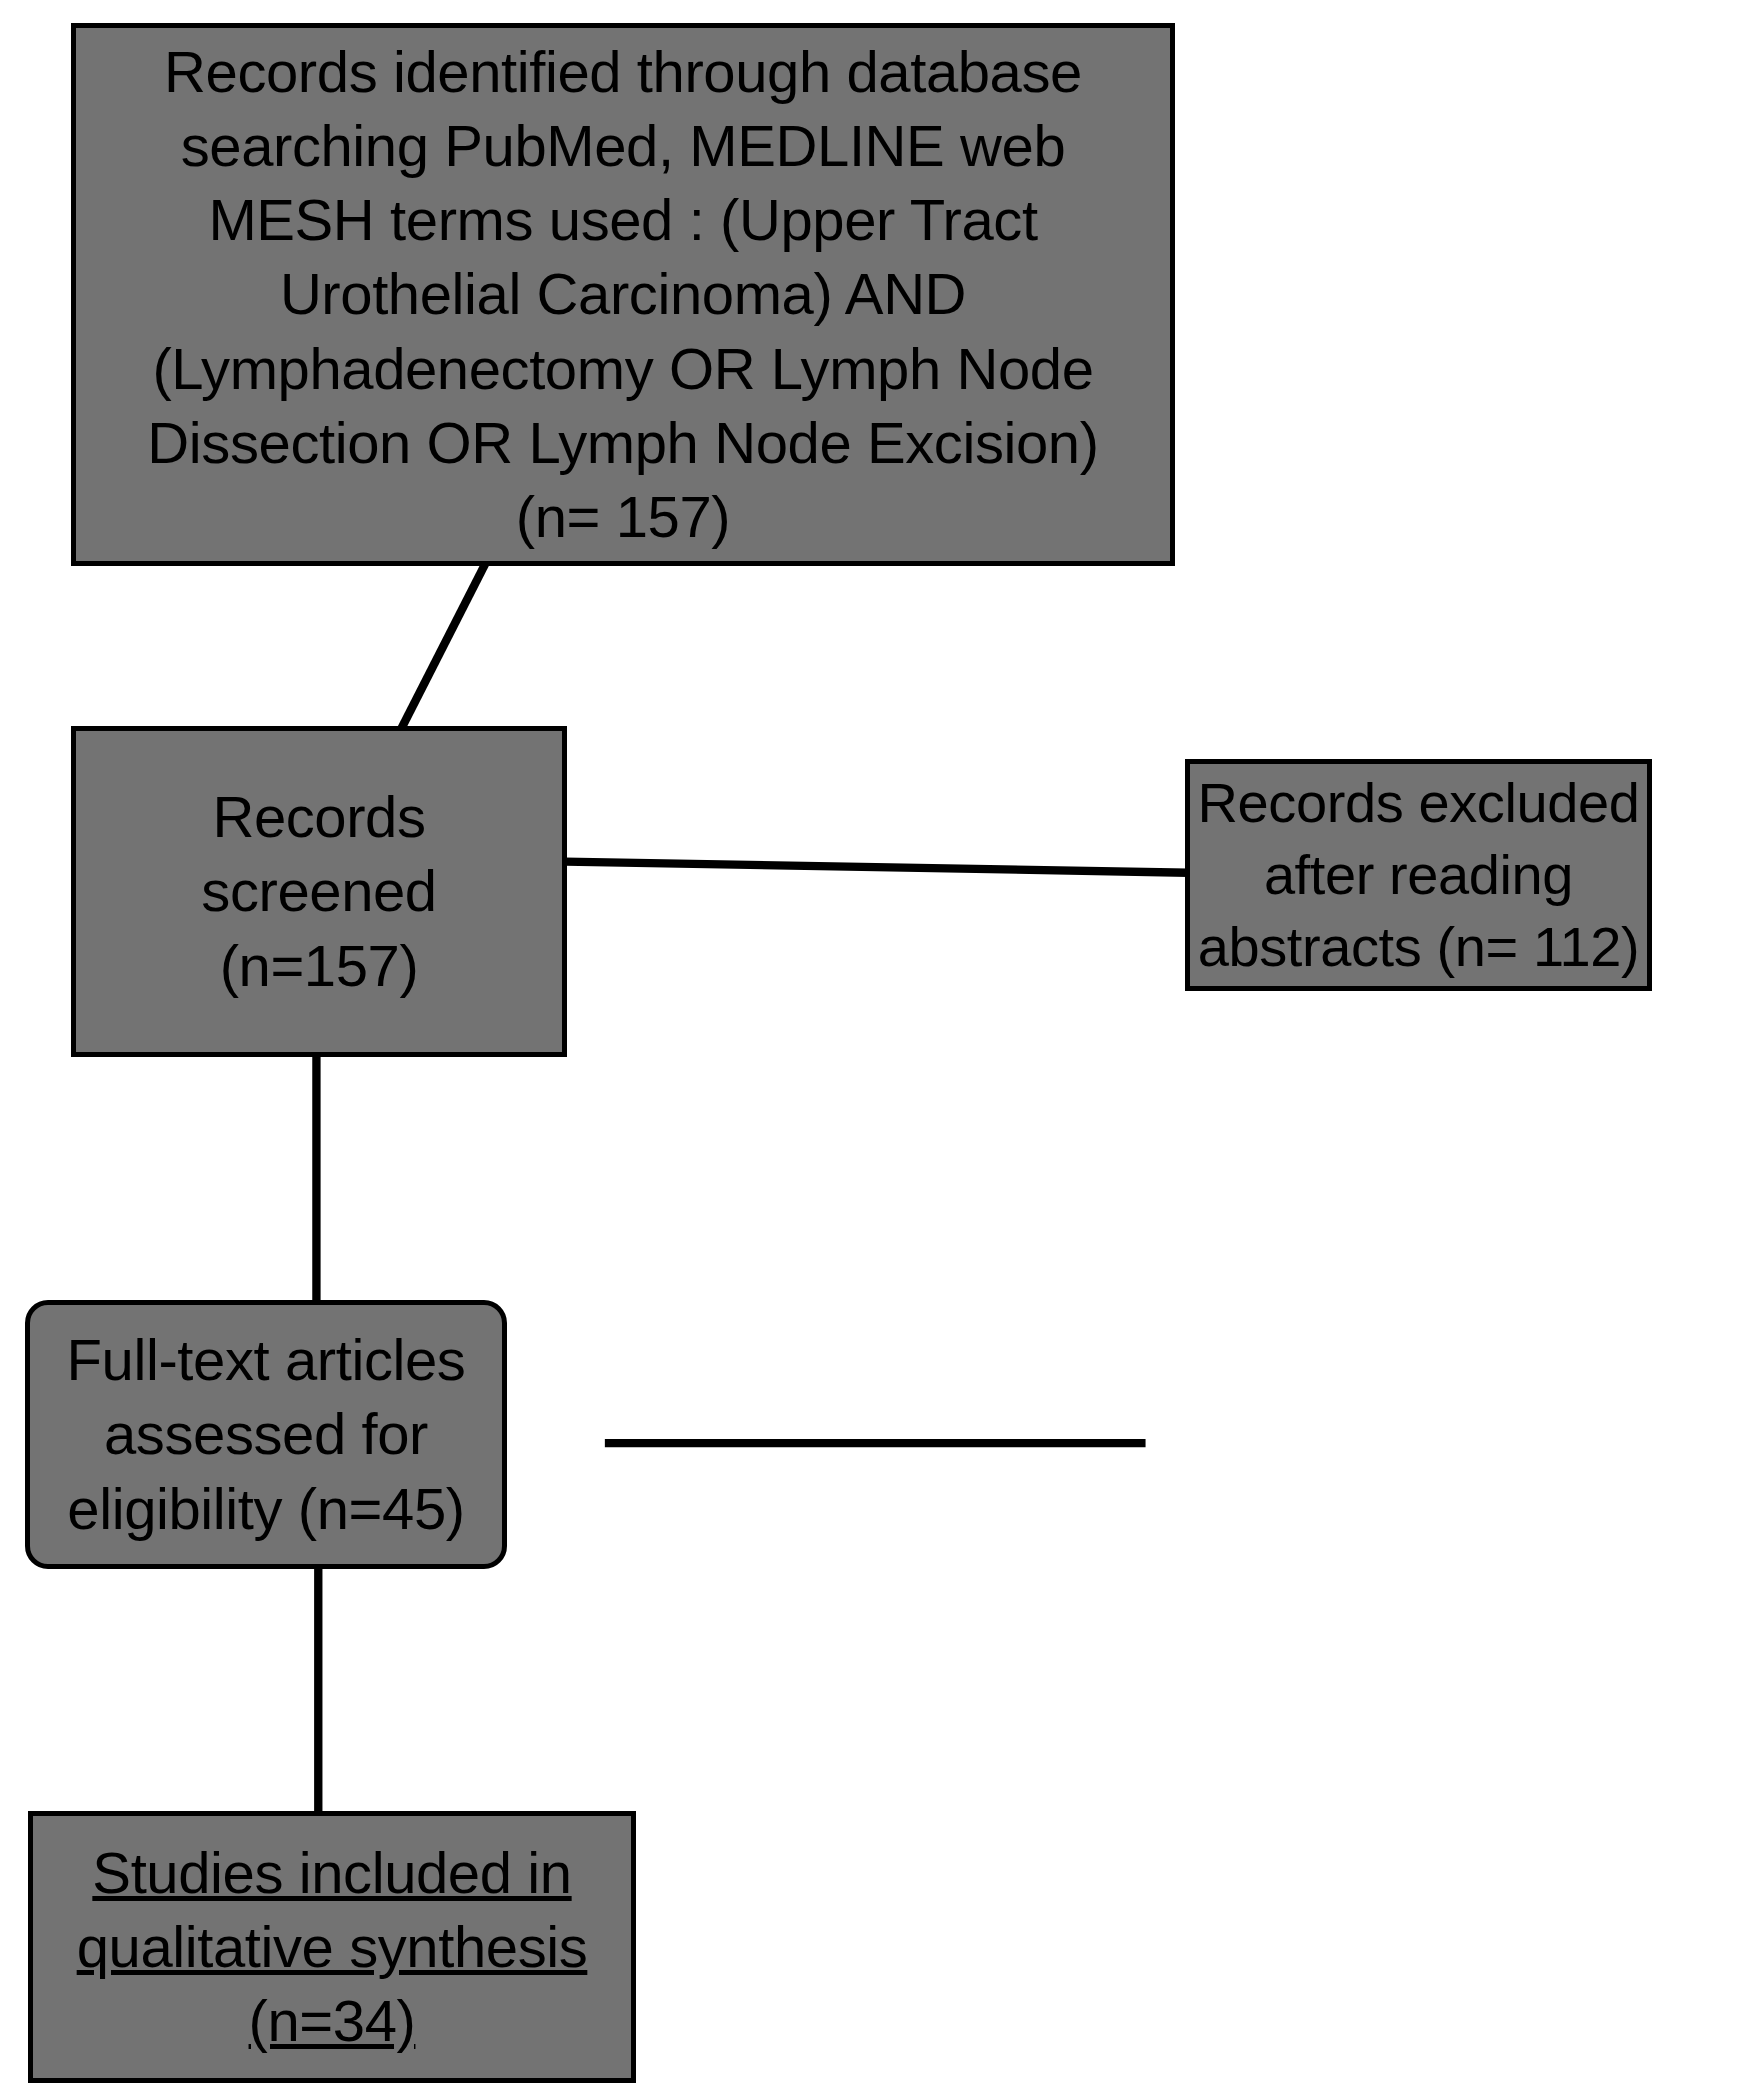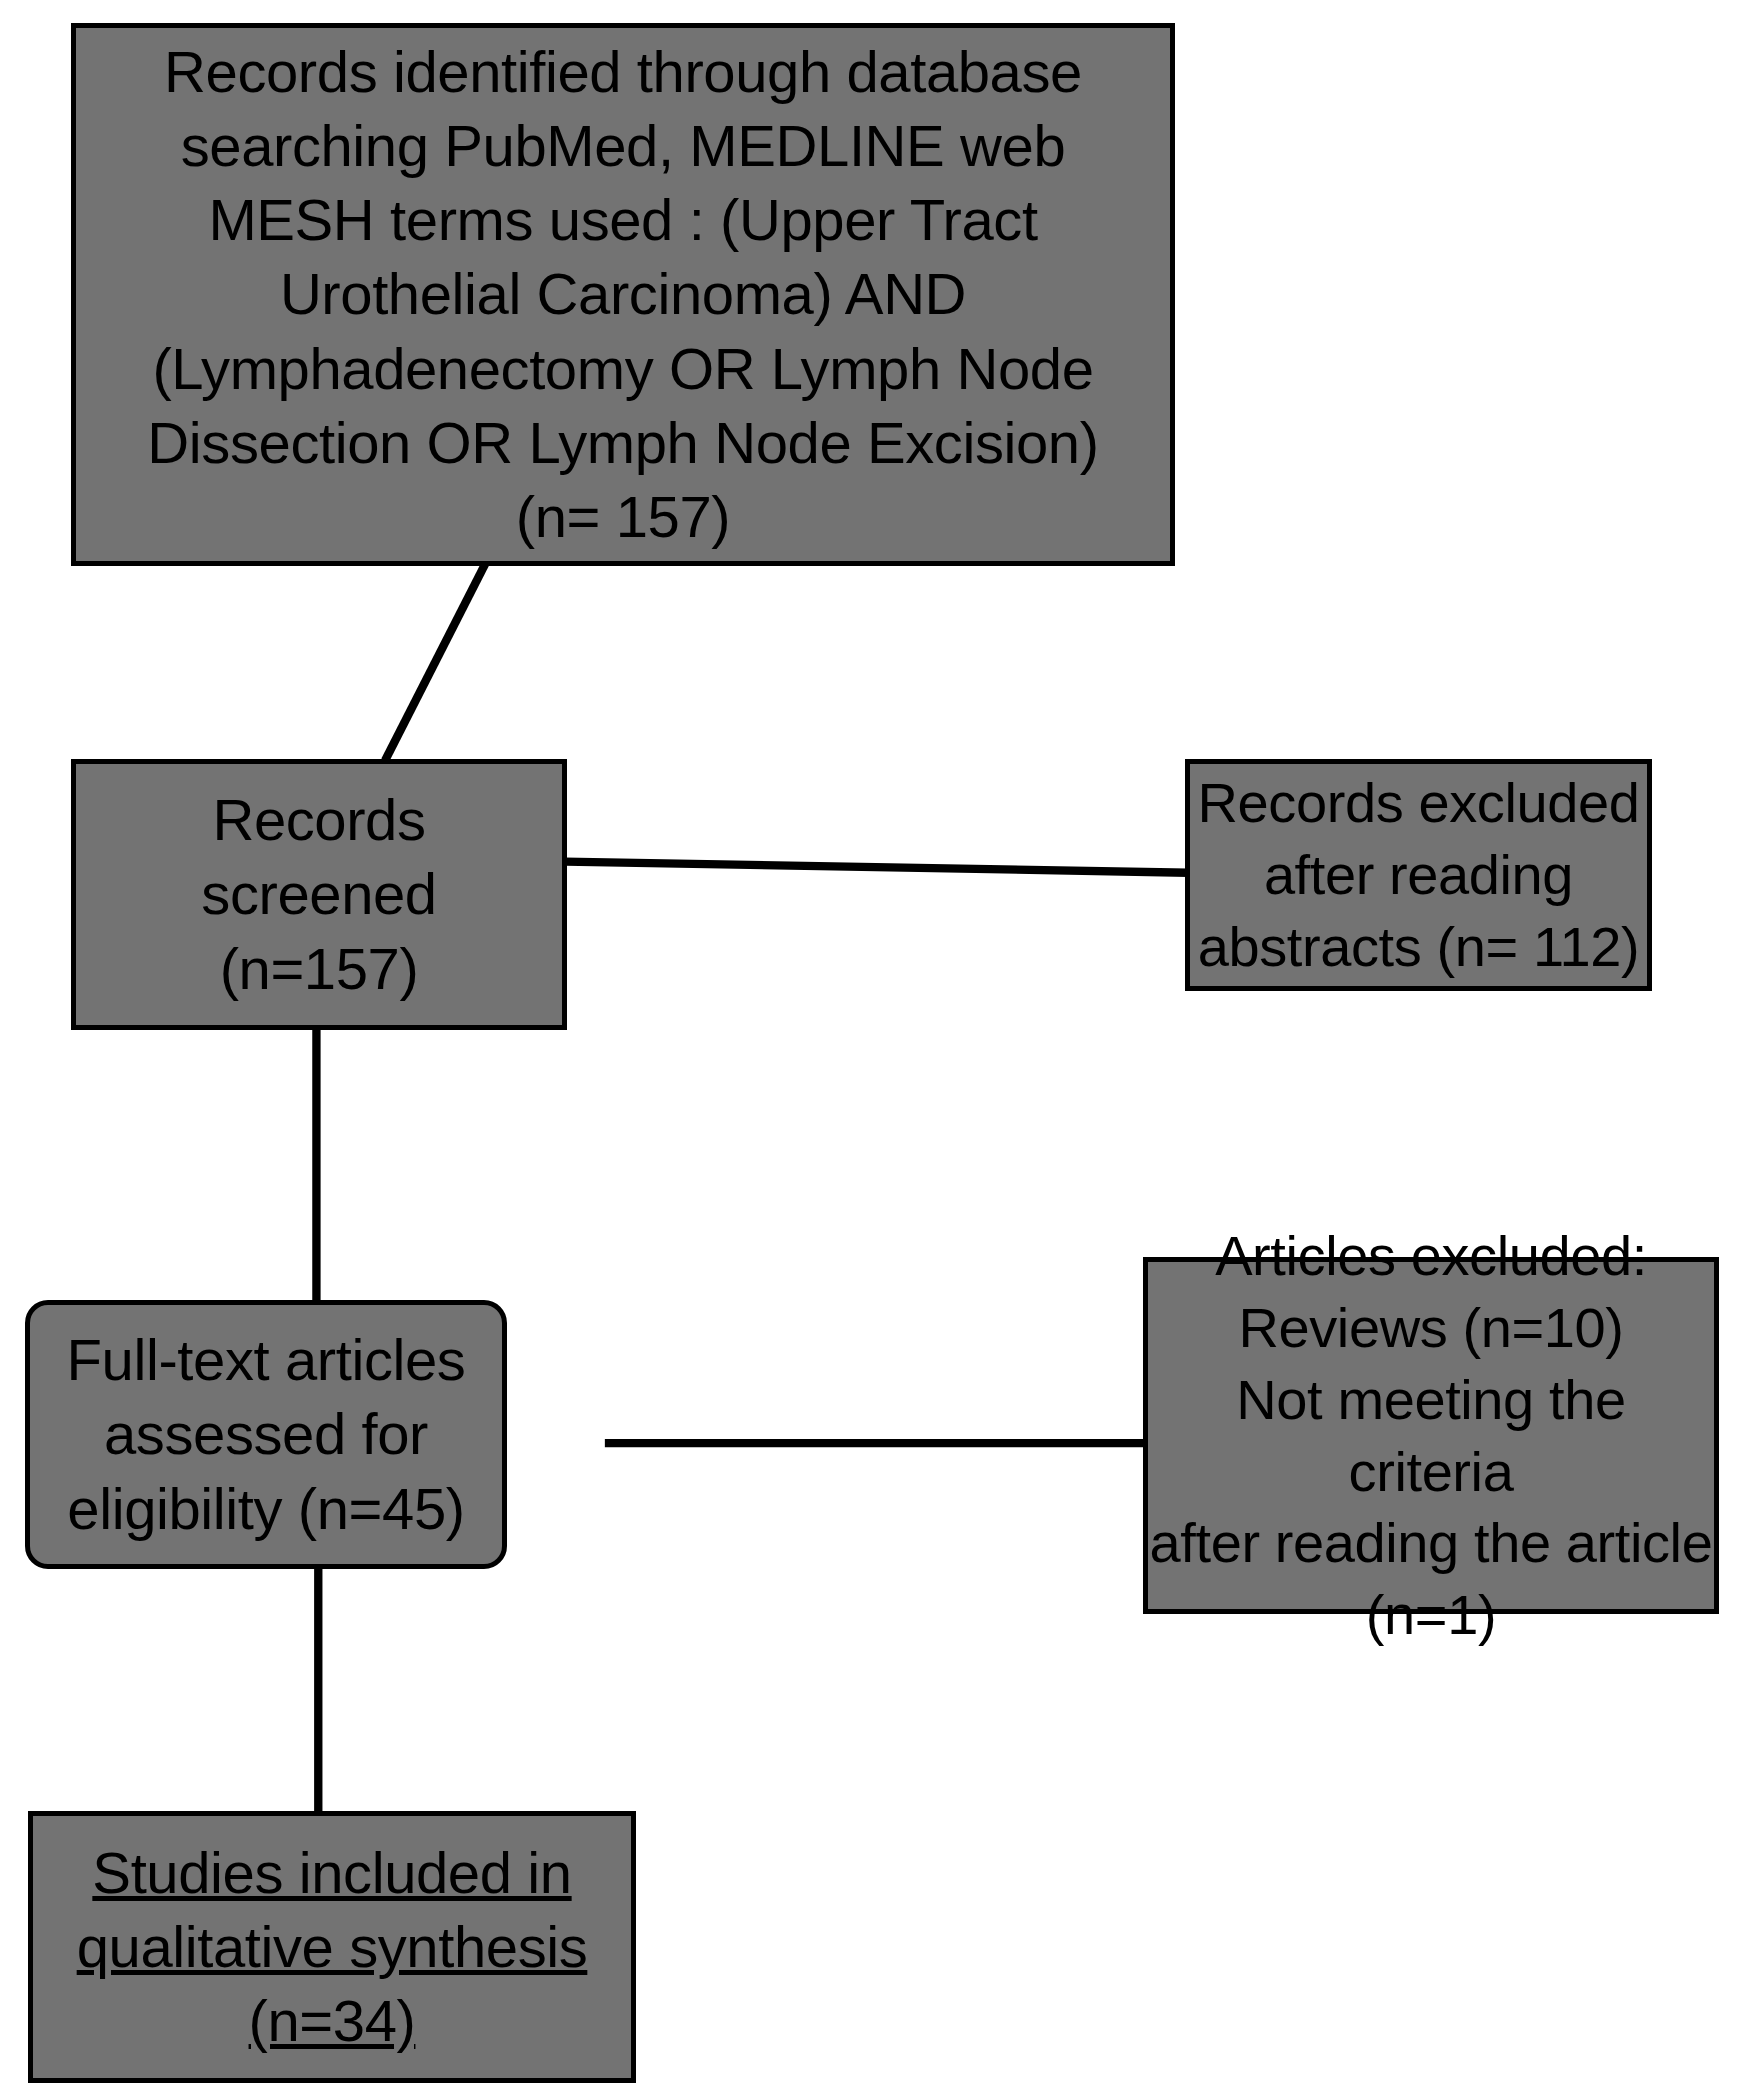--- a/index.html
+++ b/index.html
@@ -45,21 +45,21 @@
     font-size: 59px;
     line-height: 1.27;
     white-space: pre-line;
     letter-spacing: -0.4px;
   }
 
   
   #node-identified { left: 71px;   top: 23px;   width: 1104px; height: 543px; }
   #node-identified .node-text { font-size: 58px; line-height: 1.28; }
 
-  #node-screened   { left: 71px;   top: 759px;  width: 496px;  height: 271px; }
+  #node-screened   { left: 71px;   top: 726px;  width: 496px;  height: 331px; }
   #node-screened .node-text { font-size: 58px; line-height: 1.28; }
 
   #node-rec-excl   { left: 1185px; top: 759px;  width: 467px;  height: 232px; }
   #node-rec-excl .node-text { font-size: 56px; line-height: 1.28; }
 
   #node-fulltext   { left: 25px;   top: 1300px; width: 482px;  height: 269px; border-radius: 23px; }
   #node-fulltext .node-text { font-size: 58px; line-height: 1.28; }
 
   #node-art-excl   { left: 1143px; top: 1257px; width: 576px;  height: 357px; }
   #node-art-excl .node-text { font-size: 56px; line-height: 1.28; }
@@ -101,27 +101,20 @@
 after reading
 abstracts (n= 112)</span>
   </div>
 
   <div class="node" id="node-fulltext">
     <span class="node-text">Full-text articles
 assessed for
 eligibility (n=45)</span>
   </div>
 
-  <div class="node" id="node-art-excl">
-    <span class="node-text">Articles excluded:
-Reviews (n=10)
-Not meeting the criteria
-after reading the article
-(n=1)</span>
-  </div>
 
   <div class="node" id="node-included">
     <span class="node-text">Studies included in
 qualitative synthesis
 (n=34)</span>
   </div>
 
 </div>
 
 

